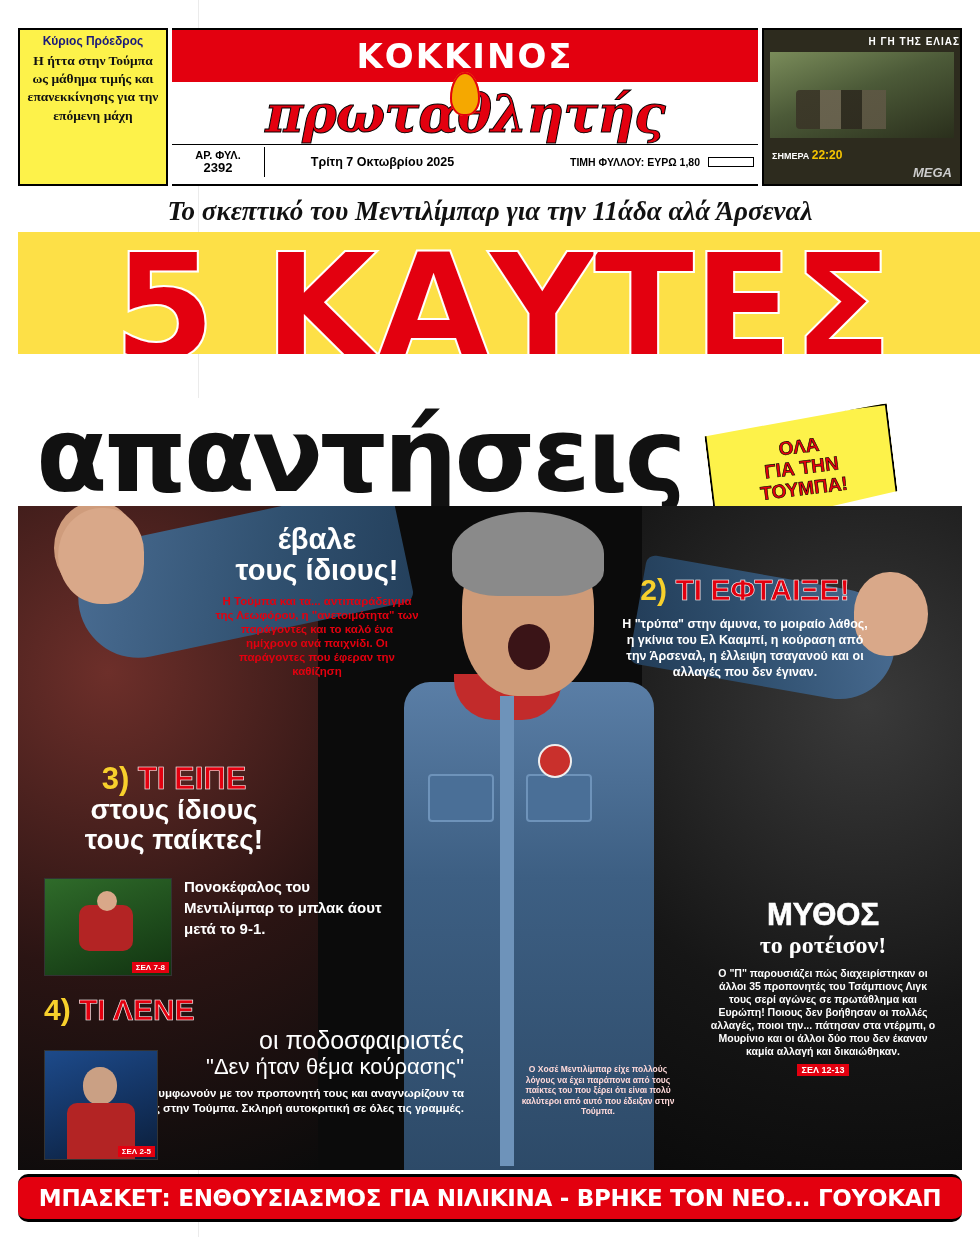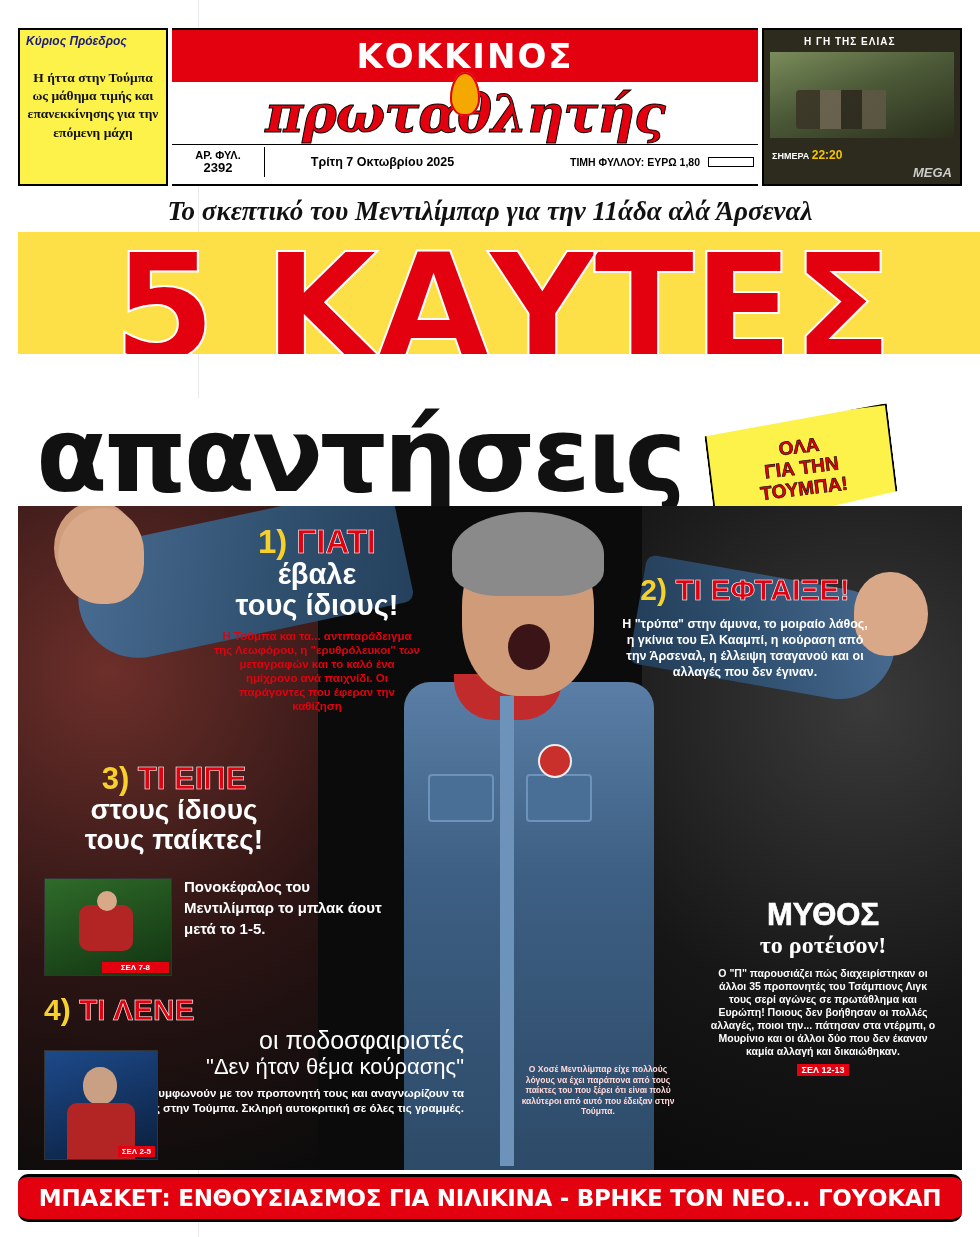--- a/index.html
+++ b/index.html
@@ -15,22 +15,22 @@
   .masthead{
     position:absolute;left:18px;top:28px;width:944px;height:158px;
     display:flex;align-items:stretch;
   }
   .mh-left{
     width:150px;background:#fdf24a;border:2px solid #000;
     padding:4px 6px;box-sizing:border-box;
     display:flex;flex-direction:column;justify-content:flex-start;
   }
   .mh-left .kicker{
-    font-style:italic;font-weight:bold;font-size:12px;color:#1a1a7a;
-    text-align:left;margin-bottom:21px;
+    font-weight:bold;font-size:12px;color:#1a1a7a;
+    text-align:center;margin-bottom:4px;
   }
   .mh-left .blurb{
     font-weight:bold;font-size:13.5px;line-height:1.35;color:#111;
     text-align:center;font-family:"Liberation Serif", serif;
   }
   .mh-center{
     flex:1;position:relative;border-top:2px solid #000;border-bottom:2px solid #000;
     background:#fff;margin-left:4px;margin-right:4px;
   }
   .logo-band{
@@ -73,21 +73,21 @@
   }
   .barcode .bars{
     flex:1;
     background:repeating-linear-gradient(90deg,#000 0 2px,#fff 2px 4px,#000 4px 5px,#fff 5px 9px);
   }
   .mh-ad{
     width:196px;border:2px solid #000;background:#2d2b1e;position:relative;
     overflow:hidden;
   }
   .mh-ad .ad-title{
-    position:absolute;top:6px;left:0;right:0;text-align:left;
+    position:absolute;top:6px;left:0;right:0;text-align:right;
     color:#fff;font-size:10px;font-weight:bold;letter-spacing:1px;margin-left:40px;
   }
   .mh-ad .ad-photo{
     position:absolute;left:6px;right:6px;top:22px;height:86px;
     background:linear-gradient(160deg,#7a8c5a 0%,#4c5a38 45%,#2a2f1c 100%);
   }
   .mh-ad .ad-figs{
     position:absolute;left:14%;right:14%;bottom:10%;height:46%;
     background:linear-gradient(90deg,#3a3527 0 18%,#6b6350 18% 34%,#2e2a1f 34% 50%,#5e5744 50% 68%,#35312400 68%);
     opacity:.9;border-radius:4px;
@@ -241,21 +241,21 @@
   .b3 .l2{font-size:28px;line-height:30px;color:#fff;}
   .b3 .l3{font-size:28px;line-height:30px;color:#fff;}
 
   .thumb1{
     position:absolute;left:26px;top:372px;width:126px;height:96px;
     background:linear-gradient(160deg,#2f6b2a 0%,#1d4a1b 60%,#123411 100%);
     border:1px solid #333;overflow:hidden;
   }
   .thumb1 .pl{position:absolute;left:34px;top:26px;width:54px;height:46px;background:#b32424;border-radius:10px;}
   .thumb1 .hd{position:absolute;left:52px;top:12px;width:20px;height:20px;background:#d9a889;border-radius:50%;}
-  .thumb1 .tag{position:absolute;right:2px;bottom:2px;background:#e3000f;color:#fff;font-size:8px;font-weight:bold;padding:1px 19px;}
+  .thumb1 .tag{position:absolute;right:2px;bottom:2px;background:#e3000f;color:#fff;font-size:8px;font-weight:bold;padding:1px 4px;}
 
   .cap3{position:absolute;left:166px;top:370px;width:200px;}
   .cap3 div{color:#fff;font-weight:bold;font-size:15px;line-height:21px;}
 
   .b4{left:26px;top:488px;width:420px;}
   .b4 .l1{font-size:30px;line-height:32px;}
   .b4 .l2{font-size:25px;line-height:28px;color:#fff;text-align:right;}
   .b4 .l3{font-size:22px;line-height:26px;color:#fff;text-align:right;}
   .b4 .p{color:#fff;font-weight:bold;font-size:11.5px;line-height:14.5px;text-align:right;margin-top:6px;}
 
@@ -378,27 +378,23 @@
       <div class="placket"></div>
       <div class="pocketL"></div>
       <div class="pocketR"></div>
       <div class="badge"></div>
       <div class="head"></div>
       <div class="hair"></div>
       <div class="mouth"></div>
     </div>
 
     <div class="blk b1">
-      <div class="l1">
-        <span class="num">1)</span>
-        <span class="cap-red">ΓΙΑΤΙ</span>
-      </div>
       <div class="l2 ttl-white">έβαλε</div>
       <div class="l3 ttl-white">τους ίδιους!</div>
-      <div class="p body-red">Η Τούμπα και τα... αντιπαράδειγμα της Λεωφόρου, η "ερυθρόλευκοι" των μεταγραφών και το καλό ένα ημίχρονο ανά παιχνίδι. Οι παράγοντες που έφεραν την καθίζηση</div>
+      <div class="p body-red">Η Τούμπα και τα... αντιπαράδειγμα της Λεωφόρου, η "ανετοιμότητα" των παράγοντες και το καλό ένα ημίχρονο ανά παιχνίδι. Οι παράγοντες που έφεραν την καθίζηση</div>
     </div>
 
     <div class="blk b2">
       <div class="l1">
         <span class="num">2)</span>
         <span class="cap-red">ΤΙ ΕΦΤΑΙΞΕ!</span>
       </div>
       <div class="p body-white">Η "τρύπα" στην άμυνα, το μοιραίο λάθος, η γκίνια του Ελ Κααμπί, η κούραση από την Άρσεναλ, η έλλειψη τσαγανού και οι αλλαγές που δεν έγιναν.</div>
     </div>
 
@@ -410,21 +406,21 @@
       <div class="l2 ttl-white">στους ίδιους</div>
       <div class="l3 ttl-white">τους παίκτες!</div>
     </div>
 
     <div class="thumb1">
       <div class="pl"></div>
       <div class="hd"></div>
       <div class="tag">ΣΕΛ 7-8</div>
     </div>
     <div class="cap3">
-      <div>Πονοκέφαλος του Μεντιλίμπαρ το μπλακ άουτ μετά το 1-5.</div>
+      <div>Πονοκέφαλος του Μεντιλίμπαρ το μπλακ άουτ μετά το 9-1.</div>
     </div>
 
     <div class="blk b4">
       <div class="l1">
         <span class="num">4)</span>
         <span class="cap-red">ΤΙ ΛΕΝΕ</span>
       </div>
       <div class="l2">οι ποδοσφαιριστές</div>
       <div class="l3">"Δεν ήταν θέμα κούρασης"</div>
       <div class="p">Οι "ερυθρόλευκοι" συμφωνούν με τον προπονητή τους και αναγνωρίζουν τα λάθη τους στην Τούμπα. Σκληρή αυτοκριτική σε όλες τις γραμμές.</div>

